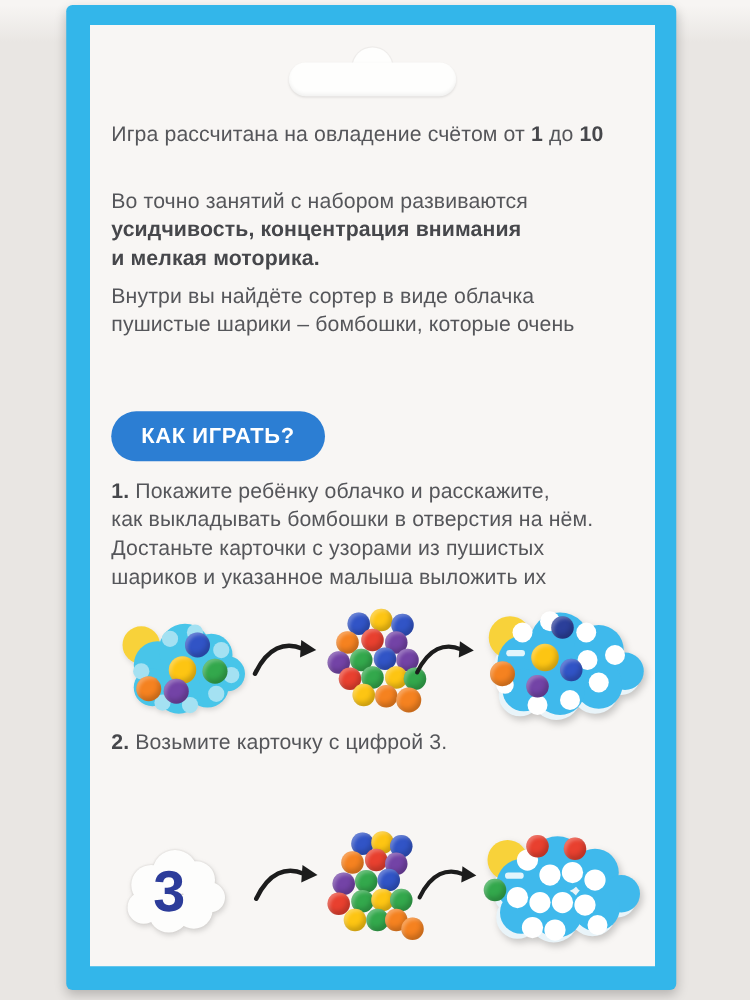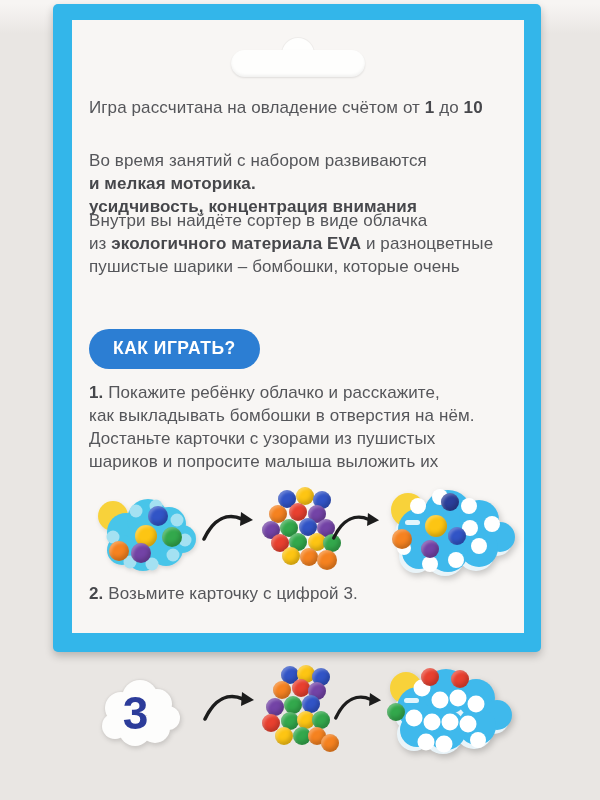--- a/index.html
+++ b/index.html
@@ -2,21 +2,21 @@
 <html style="--frame: #33b6ea; --card: #f8f6f4; --text: #55565a; --textbold: #46474b; --button: #2c7ed3; --buttontext: #ffffff; --digit: #2c3c9a; --arrow: #1c1c1c; --cloud: #48c5e9; --cloudhole: #a4e1f2; --cloudphoto: #3fb9ec; --sun: #f8d23a;"><head>
 <meta charset="utf-8">
 <style>
   html,body{margin:0;padding:0;}
   body{
     width:600px;height:800px;position:relative;overflow:hidden;
     font-family:"Liberation Sans", sans-serif;
     background:linear-gradient(180deg,#f7f5f3 0,#f7f5f3 4px,#e9e6e3 34px,#e9e6e3 100%);
   }
   .card{
-    position:absolute;left:53px;top:4px;width:488px;height:648px;
+    position:absolute;left:53px;top:4px;width:488px;height:788px;
     background:var(--frame,#33b6ea);
     border-radius:5px;
     box-shadow:0 4px 9px rgba(0,0,0,.22);
   }
   .card-inner{
     position:absolute;left:19px;top:16px;right:17px;bottom:19px;
     background:var(--card,#f8f6f4);
   }
   
   .slot-wrap{position:absolute;top:18px;left:50%;transform:translateX(-50%);width:134px;height:40px;}
@@ -29,21 +29,21 @@
     position:absolute;top:12px;left:0;width:134px;height:27px;border-radius:14px;
     background:#fefefd;
     box-shadow:0 1px 2px rgba(0,0,0,.10), inset 0 -2px 3px rgba(0,0,0,.05);
   }
   
   .para{
     position:absolute;left:17px;width:430px;
     color:var(--text,#55565a);font-size:17px;line-height:23px;letter-spacing:.1px;
   }
   .para .b{font-weight:bold;color:var(--textbold,#46474b);}
-  .p1{top:76px}.p2{top:129px}.p3{top:189px}
+  .p1{top:76px}.p2{top:129px}.p3{top:205px}
   .s1{top:361px}.s2{top:562px}
   .how-btn{
     position:absolute;left:17px;top:309px;
     background:var(--button,#2c7ed3);color:var(--buttontext,#fff);
     font-weight:bold;font-size:17.5px;letter-spacing:.5px;
     padding:9px 24px 10px 24px;border-radius:20px;
   }
   
   .illus-row{position:absolute;left:8px;width:440px;height:106px;}
   .row1{top:464px}.row2{top:644px}
@@ -80,37 +80,36 @@
 
     <div class="slot-wrap">
       <div class="slot-bump"></div>
       <div class="slot-rect"></div>
     </div>
 
     <div class="para p1">
         <div class="line"><span>Игра рассчитана на овладение счётом от </span><span class="b">1</span><span> до </span><span class="b">10</span></div>
       </div>
     <div class="para p2">
-        <div class="line"><span>Во время занятий с набором развиваются</span></div>
+        <div class="line"><span>Во точно занятий с набором развиваются</span></div>
+        <div class="line"><span class="b">усидчивость, концентрация внимания</span></div>
         <div class="line"><span class="b">и мелкая моторика.</span></div>
-        <div class="line"><span class="b">усидчивость, концентрация внимания</span></div>
       </div>
     <div class="para p3">
         <div class="line"><span>Внутри вы найдёте сортер в виде облачка</span></div>
-        <div class="line"><span>из </span><span class="b">экологичного материала EVA</span><span> и разноцветные</span></div>
         <div class="line"><span>пушистые шарики – бомбошки, которые очень</span></div>
       </div>
 
     <div class="how-btn">КАК ИГРАТЬ?</div>
 
     <div class="para s1">
         <div class="line"><span class="b">1.</span><span> Покажите ребёнку облачко и расскажите,</span></div>
         <div class="line"><span>как выкладывать бомбошки в отверстия на нём.</span></div>
         <div class="line"><span>Достаньте карточки с узорами из пушистых</span></div>
-        <div class="line"><span>шариков и попросите малыша выложить их</span></div>
+        <div class="line"><span>шариков и указанное малыша выложить их</span></div>
       </div>
 
     <div class="illus-row row1">
 
       <div class="cell" style="left:16px;top:8px;width:100px;height:84px">
         <svg class="svg-card" width="100" height="84" viewBox="0 0 100 84">
           <circle class="f-sun" cx="17" cy="24" r="15"></circle>
           <g>
             <circle class="f-cloud" cx="30" cy="40" r="19"></circle>
             <circle class="f-cloud" cx="52" cy="28" r="21"></circle>

